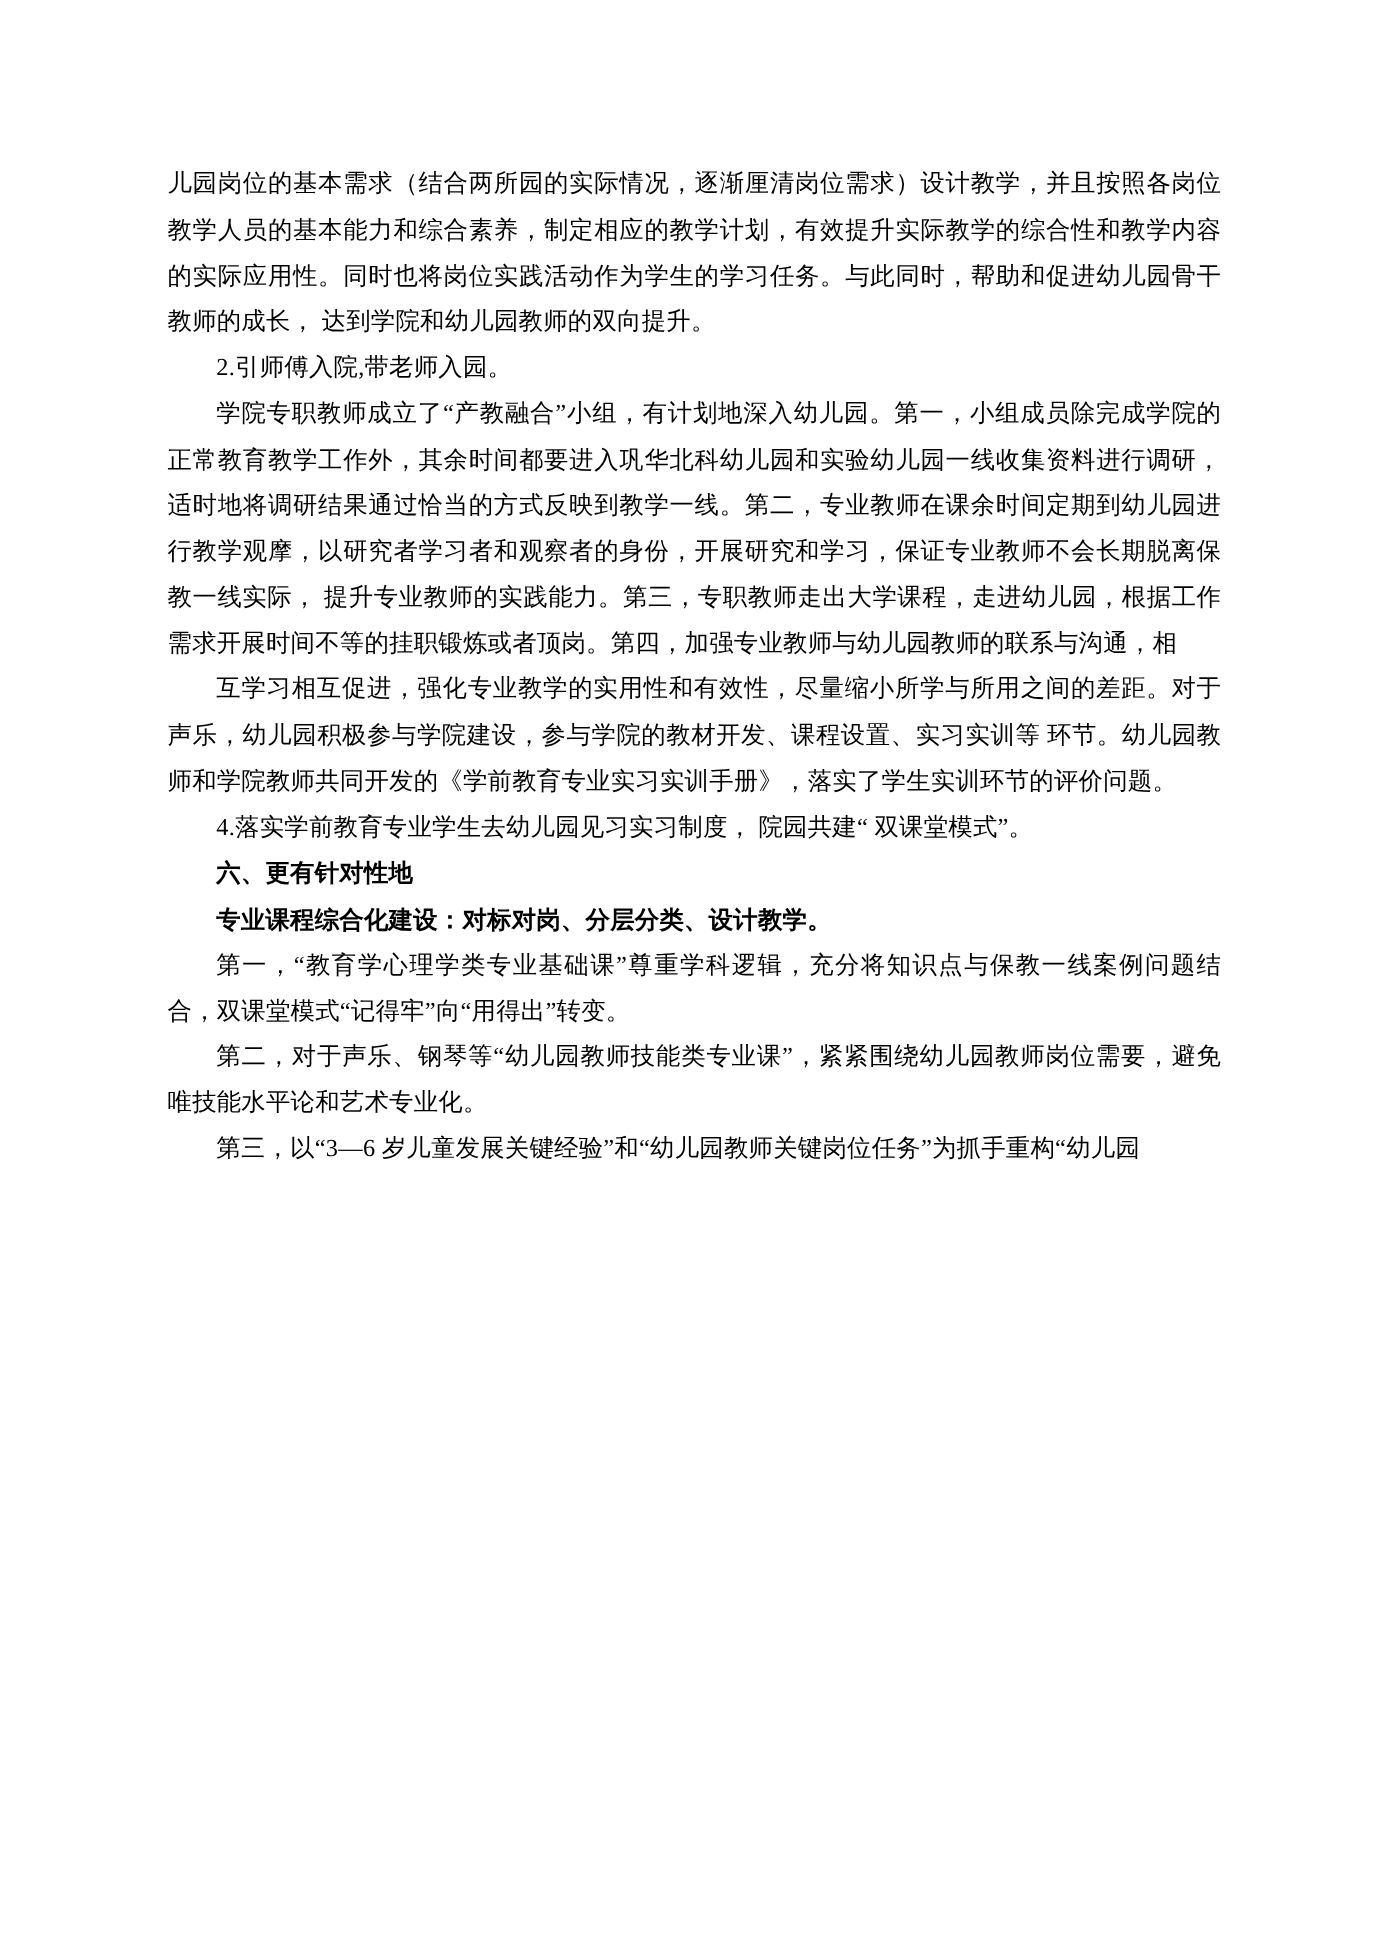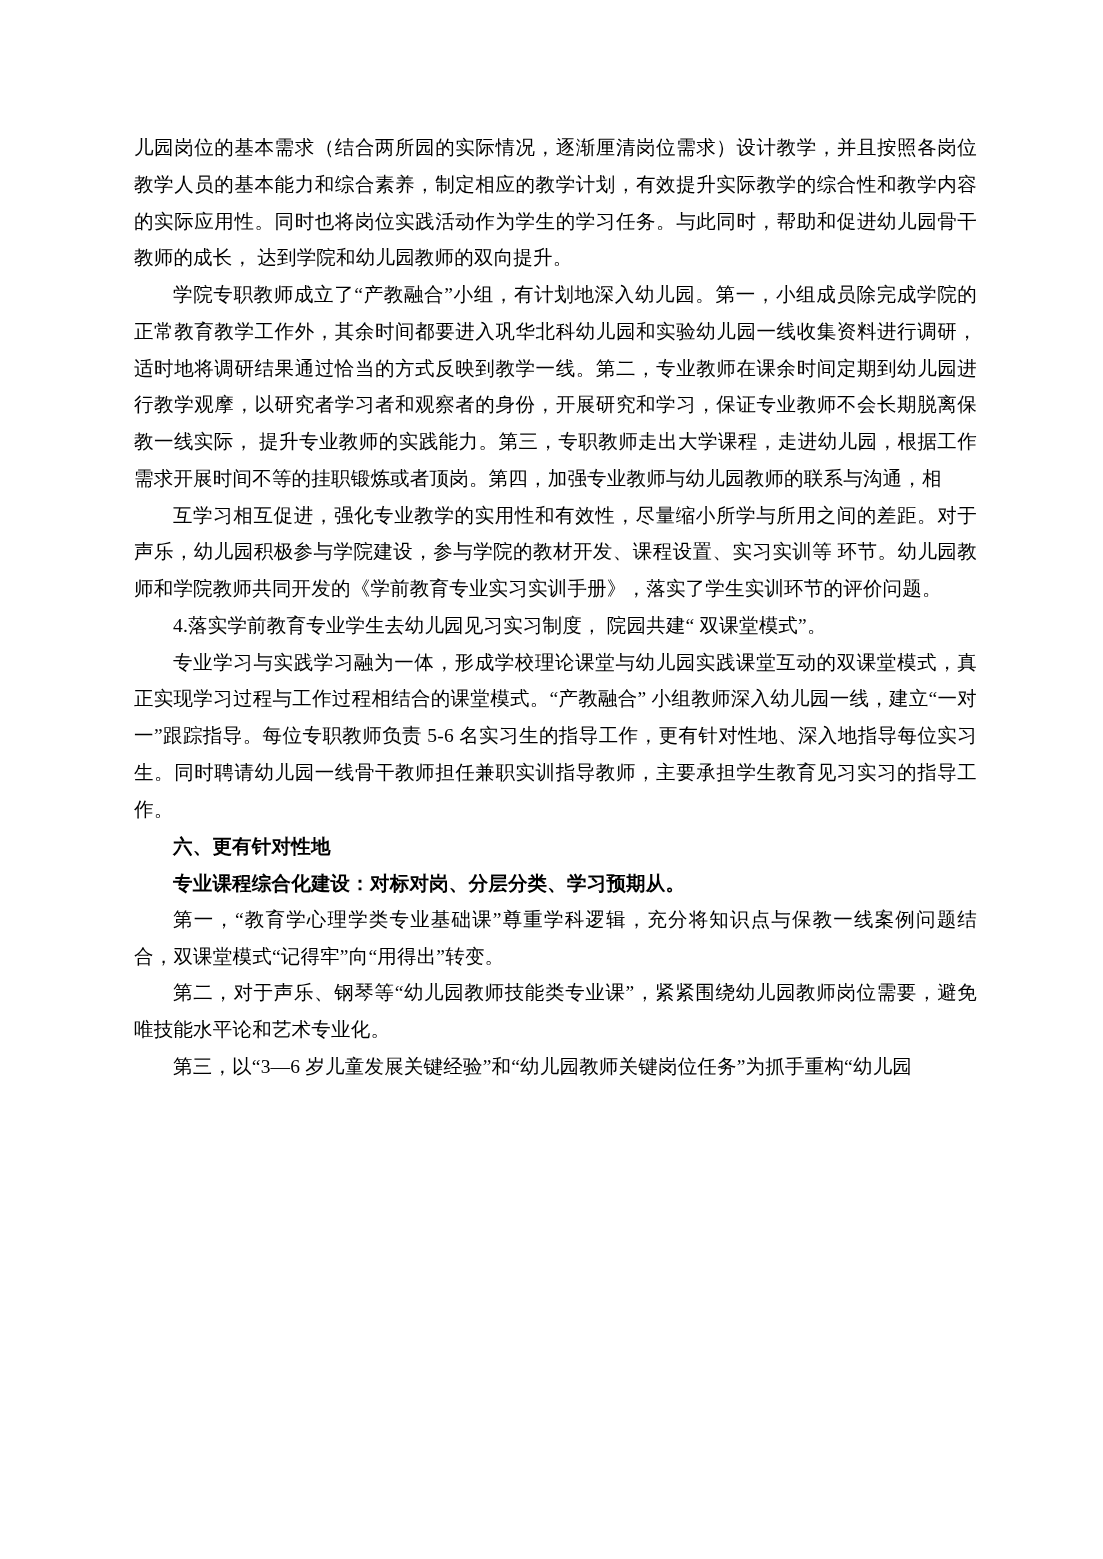--- a/index.html
+++ b/index.html
@@ -45,23 +45,23 @@
     font-family: "Liberation Sans", "DejaVu Sans", sans-serif;
     font-weight: bold;
   }
 </style>
 </head>
 <body>
 
 <main class="page">
   <div class="content">
     <p class="para">儿园岗位的基本需求（结合两所园的实际情况，逐渐厘清岗位需求）设计教学，并且按照各岗位教学人员的基本能力和综合素养，制定相应的教学计划，有效提升实际教学的综合性和教学内容的实际应用性。同时也将岗位实践活动作为学生的学习任务。与此同时，帮助和促进幼儿园骨干教师的成长， 达到学院和幼儿园教师的双向提升。</p>
+    <p class="para indent">2.引师傅入院,带老师入园。</p>
     <p class="para indent">学院专职教师成立了“产教融合”小组，有计划地深入幼儿园。第一，小组成员除完成学院的正常教育教学工作外，其余时间都要进入巩华北科幼儿园和实验幼儿园一线收集资料进行调研，适时地将调研结果通过恰当的方式反映到教学一线。第二，专业教师在课余时间定期到幼儿园进行教学观摩，以研究者学习者和观察者的身份，开展研究和学习，保证专业教师不会长期脱离保教一线实际， 提升专业教师的实践能力。第三，专职教师走出大学课程，走进幼儿园，根据工作需求开展时间不等的挂职锻炼或者顶岗。第四，加强专业教师与幼儿园教师的联系与沟通，相</p>
     <p class="para indent">互学习相互促进，强化专业教学的实用性和有效性，尽量缩小所学与所用之间的差距。对于声乐，幼儿园积极参与学院建设，参与学院的教材开发、课程设置、实习实训等 环节。幼儿园教师和学院教师共同开发的《学前教育专业实习实训手册》，落实了学生实训环节的评价问题。</p>
     <p class="para indent">4.落实学前教育专业学生去幼儿园见习实习制度， 院园共建“ 双课堂模式”。</p>
-    <p class="para indent">专业学习与实践学习融为一体，形成学校理论课堂与幼儿园实践课堂互动的双课堂模式，真正实现学习过程与工作过程相结合的课堂模式。“产教融合” 小组教师深入幼儿园一线，建立“一对一”跟踪指导。每位专职教师负责 5-6 名实习生的指导工作，更有针对性地、深入地指导每位实习生。同时聘请幼儿园一线骨干教师担任兼职实训指导教师，主要承担学生教育见习实习的指导工作。</p>
     <p class="para indent heading">六、更有针对性地</p>
-    <p class="para indent heading">专业课程综合化建设：对标对岗、分层分类、学习预期从。</p>
+    <p class="para indent heading">专业课程综合化建设：对标对岗、分层分类、设计教学。</p>
     <p class="para indent">第一，“教育学心理学类专业基础课”尊重学科逻辑，充分将知识点与保教一线案例问题结合，双课堂模式“记得牢”向“用得出”转变。</p>
     <p class="para indent">第二，对于声乐、钢琴等“幼儿园教师技能类专业课”，紧紧围绕幼儿园教师岗位需要，避免唯技能水平论和艺术专业化。</p>
     <p class="para indent">第三，以“3—6 岁儿童发展关键经验”和“幼儿园教师关键岗位任务”为抓手重构“幼儿园</p>
   </div>
 </main>
 
 </body></html>

